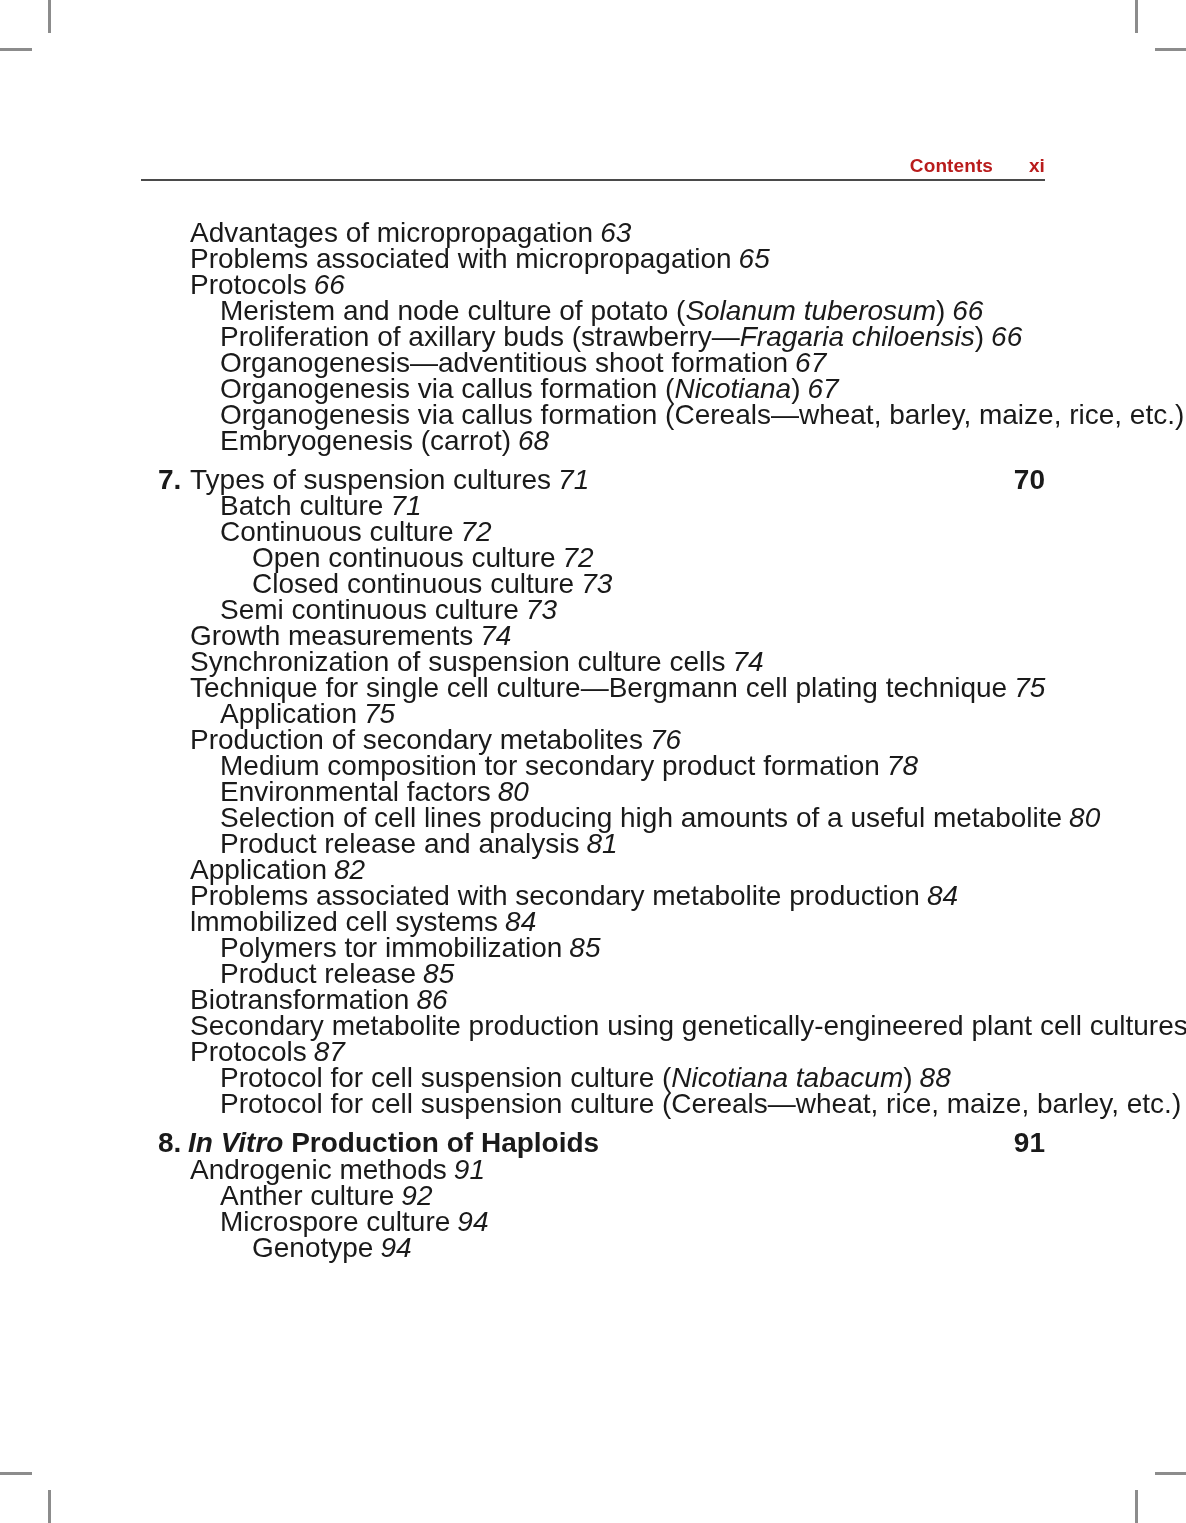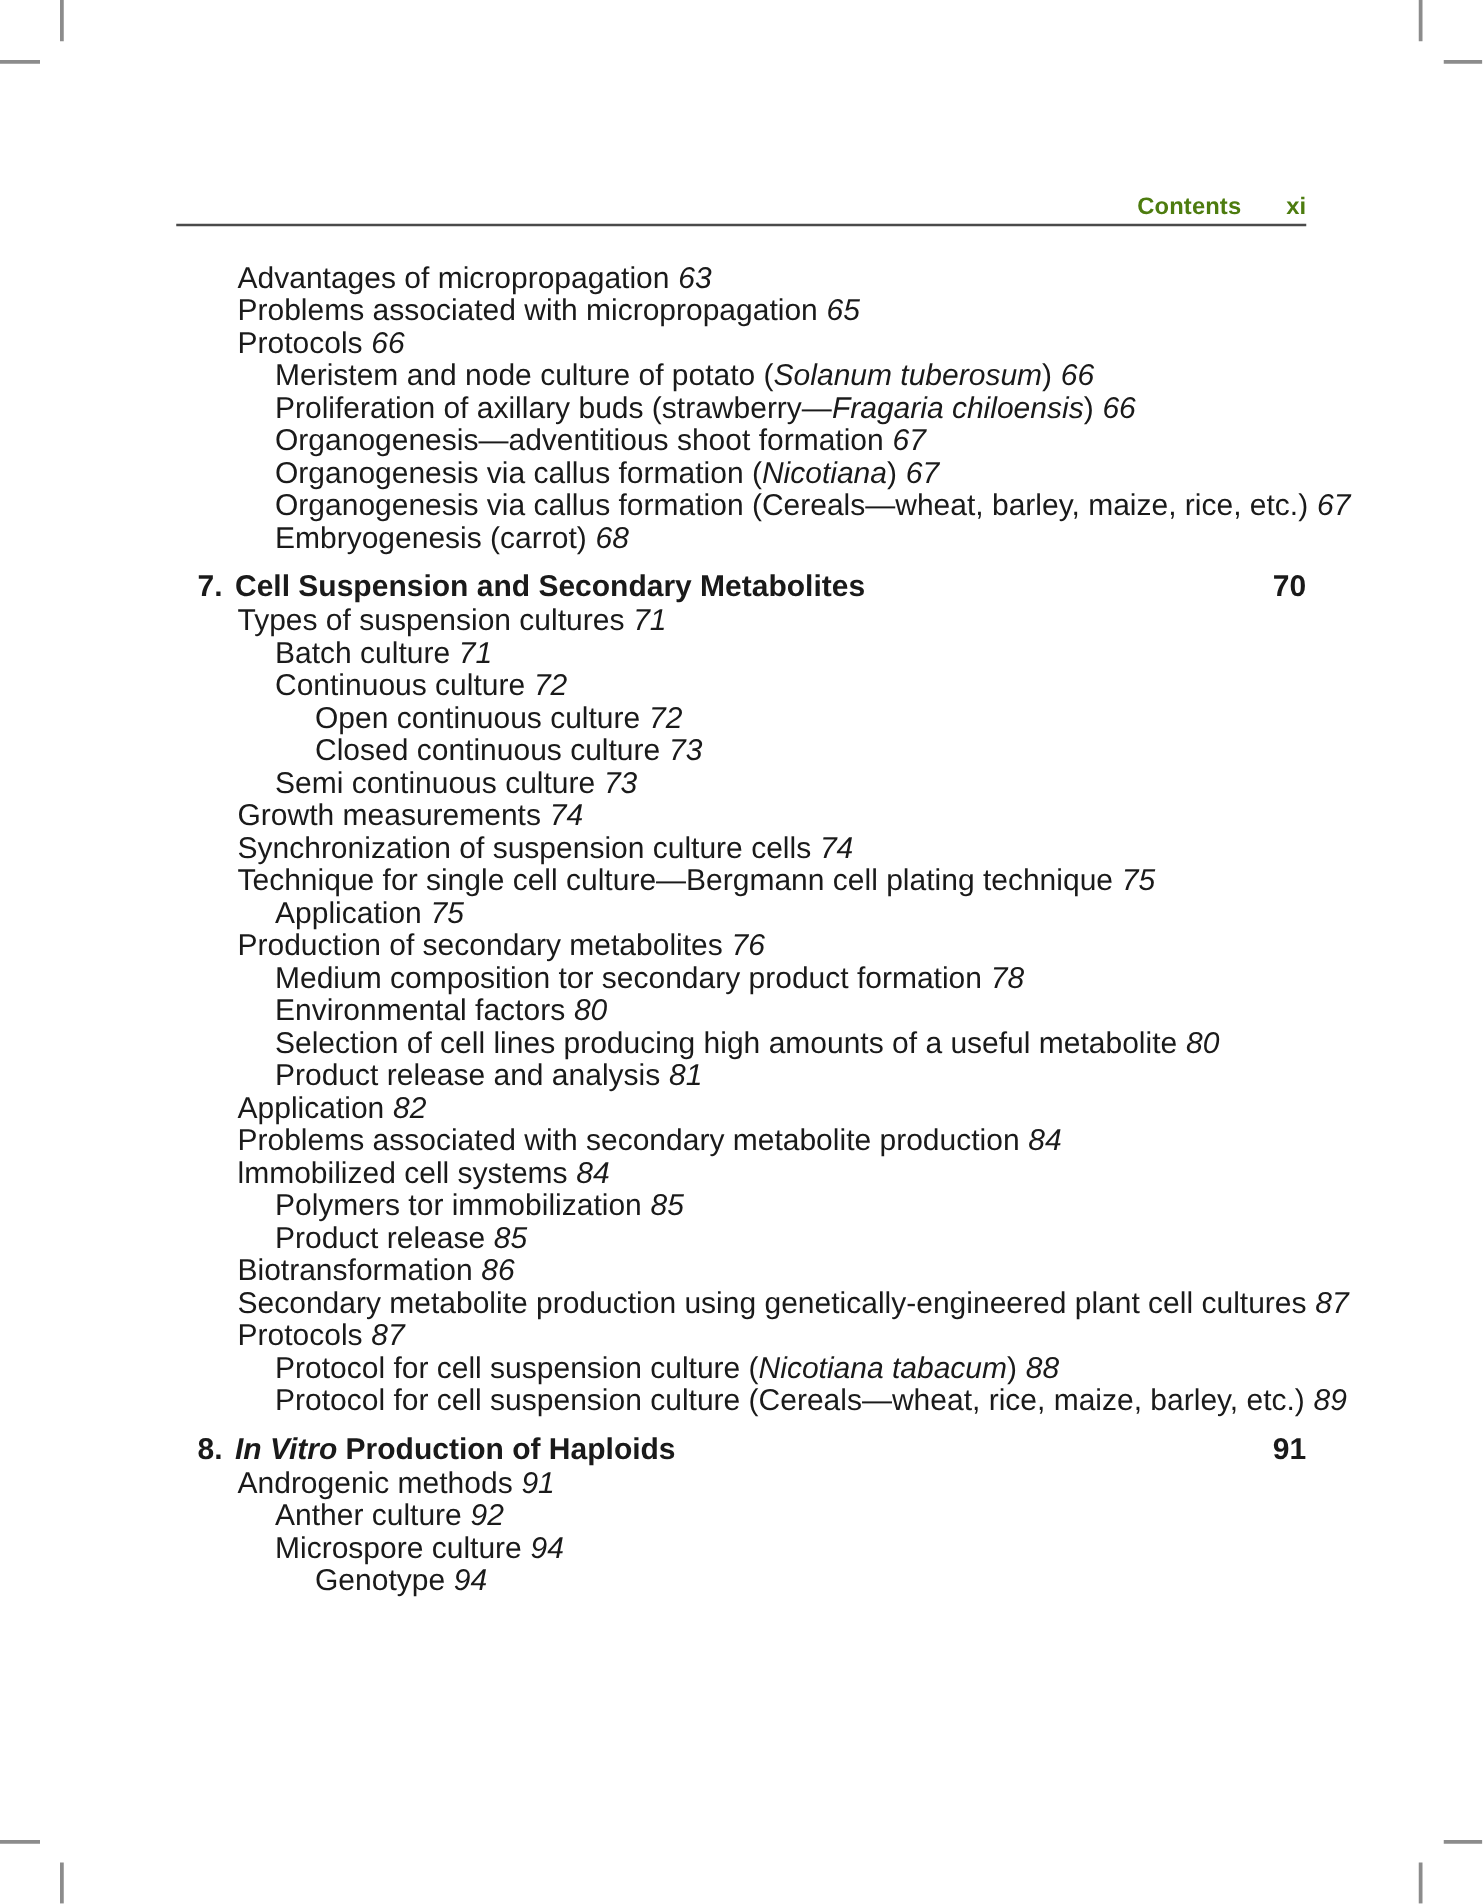--- a/index.html
+++ b/index.html
@@ -44,44 +44,44 @@
     top: 155px;
     width: 904px;
   }
   #header-line {
     text-align: right;
     font-size: 19px;
     font-weight: bold;
     letter-spacing: 0.1px;
     line-height: 22px;
     white-space: nowrap;
-    color: #4d7c0f;
+    color: #b91c1c;
   }
   #header-title {
     display: inline-block;
   }
   #header-folio {
     display: inline-block;
     width: 52px;
     text-align: right;
   }
   #header-rule {
     margin-top: 2px;
     height: 2px;
     background: #4a4a4a;
     width: 904px;
   }
 
   
   #toc {
     position: absolute;
     left: 141px;
-    top: 210px;
+    top: 220px;
     width: 904px;
-    font-size: 24px;
+    font-size: 28px;
     line-height: 26px;
   }
 
   .row {
     position: relative;
     white-space: nowrap;
   }
 
   
   .row.chapter {
@@ -147,21 +147,21 @@
   <div id="toc">
       <div class="row lvl1"><span class="txt">Advantages of micropropagation</span><span class="pg">63</span></div>
       <div class="row lvl1"><span class="txt">Problems associated with micropropagation</span><span class="pg">65</span></div>
       <div class="row lvl1"><span class="txt">Protocols</span><span class="pg">66</span></div>
       <div class="row lvl2"><span class="txt">Meristem and node culture of potato (<i>Solanum tuberosum</i>)</span><span class="pg">66</span></div>
       <div class="row lvl2"><span class="txt">Proliferation of axillary buds (strawberry—<i>Fragaria chiloensis</i>)</span><span class="pg">66</span></div>
       <div class="row lvl2"><span class="txt">Organogenesis—adventitious shoot formation</span><span class="pg">67</span></div>
       <div class="row lvl2"><span class="txt">Organogenesis via callus formation (<i>Nicotiana</i>)</span><span class="pg">67</span></div>
       <div class="row lvl2"><span class="txt">Organogenesis via callus formation (Cereals—wheat, barley, maize, rice, etc.)</span><span class="pg">67</span></div>
       <div class="row lvl2"><span class="txt">Embryogenesis (carrot)</span><span class="pg">68</span></div>
-      <div class="row lvl0 chapter"><span class="num">7.</span><span class="txt">Cell Suspension and Secondary Metabolites</span><span class="pg">70</span></div>
+      <div class="row lvl0 chapter"><span class="num">7.</span><span class="pg">70</span></div>
       <div class="row lvl1"><span class="txt">Types of suspension cultures</span><span class="pg">71</span></div>
       <div class="row lvl2"><span class="txt">Batch culture</span><span class="pg">71</span></div>
       <div class="row lvl2"><span class="txt">Continuous culture</span><span class="pg">72</span></div>
       <div class="row lvl3"><span class="txt">Open continuous culture</span><span class="pg">72</span></div>
       <div class="row lvl3"><span class="txt">Closed continuous culture</span><span class="pg">73</span></div>
       <div class="row lvl2"><span class="txt">Semi continuous culture</span><span class="pg">73</span></div>
       <div class="row lvl1"><span class="txt">Growth measurements</span><span class="pg">74</span></div>
       <div class="row lvl1"><span class="txt">Synchronization of suspension culture cells</span><span class="pg">74</span></div>
       <div class="row lvl1"><span class="txt">Technique for single cell culture—Bergmann cell plating technique</span><span class="pg">75</span></div>
       <div class="row lvl2"><span class="txt">Application</span><span class="pg">75</span></div>

